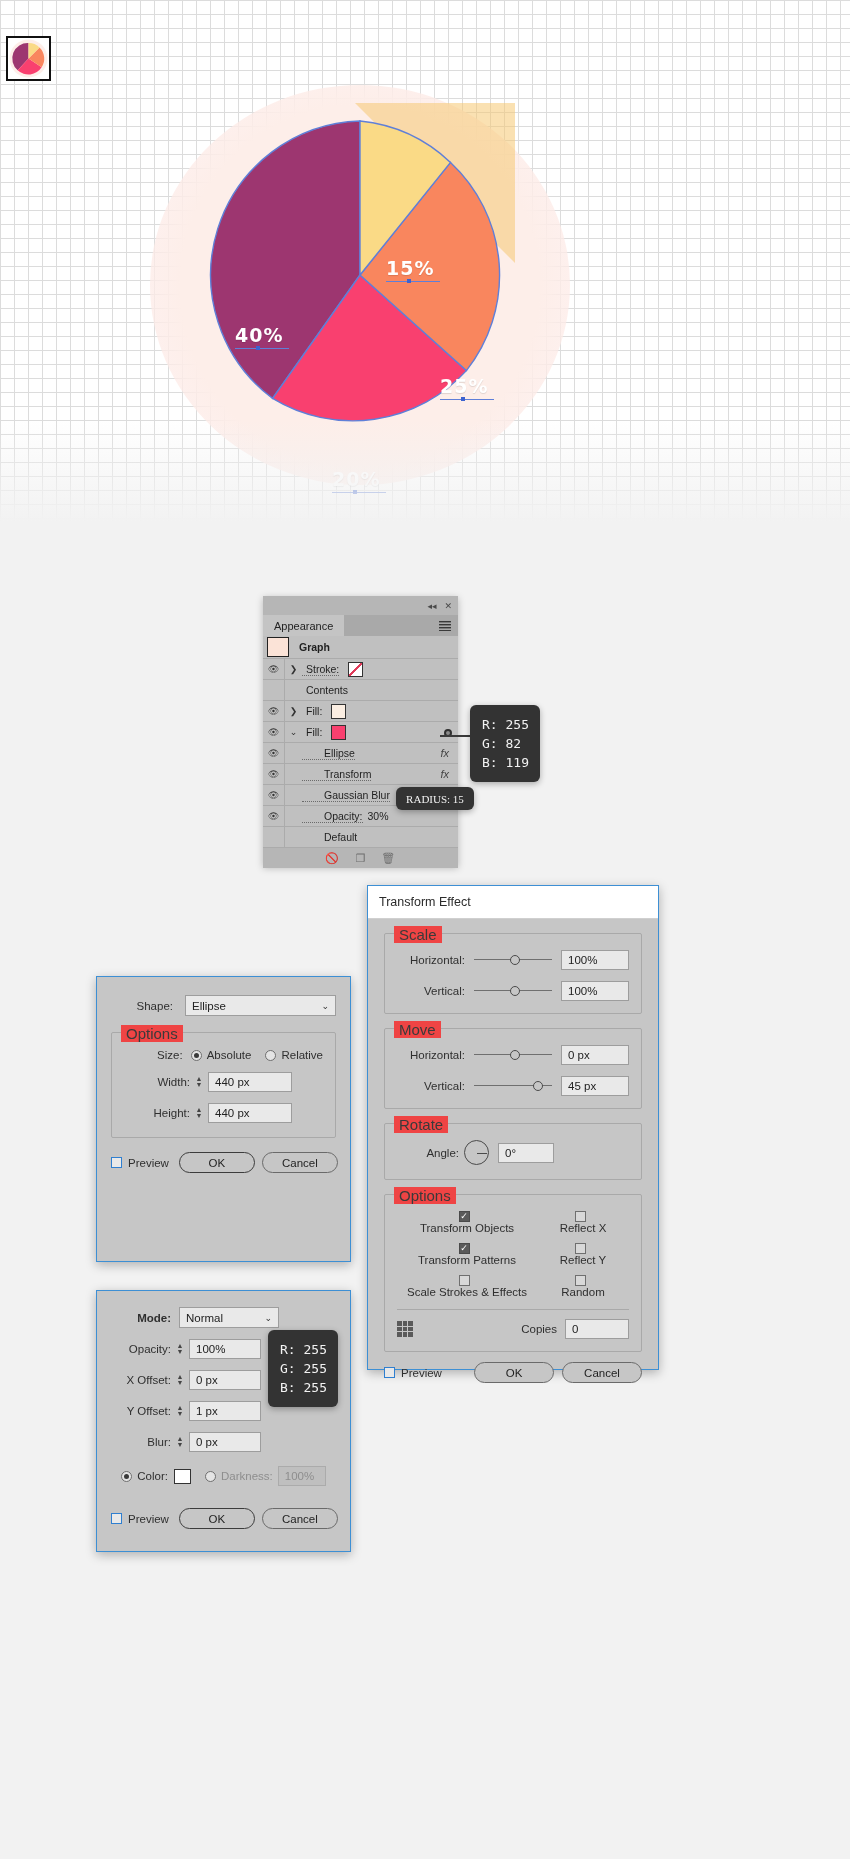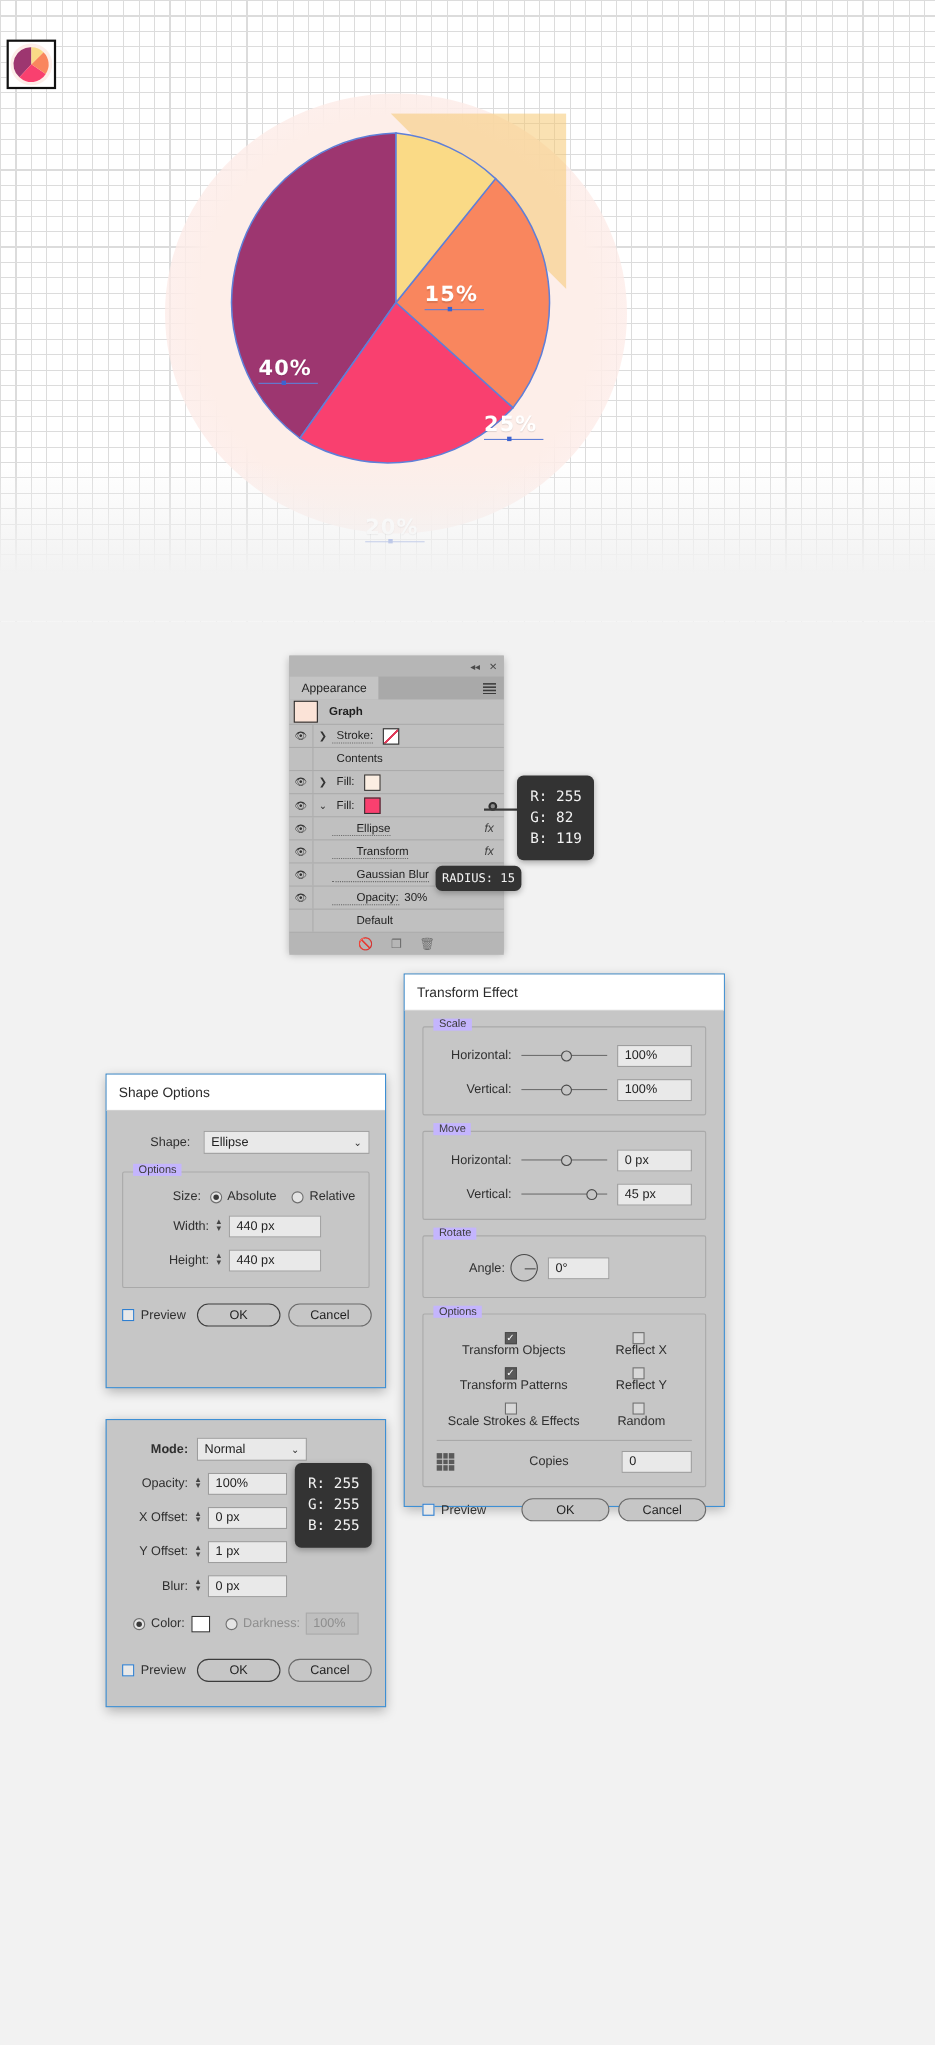--- a/index.html
+++ b/index.html
@@ -74,22 +74,22 @@
   }
   .dlg-body { padding:14px 16px 16px 16px; }
 
   .group {
     border:1px solid #a9a9a9; border-radius:2px;
     margin:0 0 14px 0; padding:16px 12px 12px 12px;
     position:relative;
   }
   .group-title {
     position:absolute; top:-8px; left:9px;
-    background:#c4b5fd; padding:0 5px;
-    font-size:10px; color:#3a3a3a;
+    background:#ef4444; padding:0 5px;
+    font-size:15px; color:#3a3a3a;
   }
 
   .row { display:flex; align-items:center; margin-bottom:11px; }
   .row:last-child { margin-bottom:0; }
   .lbl { font-size:11.5px; color:#2f2f2f; text-align:right; }
 
   .field {
     background:#e9e9e9; border:1px solid #9d9d9d;
     font-size:11.5px; color:#222; padding:3px 6px; height:20px;
     line-height:13px;
@@ -183,21 +183,21 @@
   #tp-thumbs { display:flex; padding:8px 6px 0 6px; gap:7px; }
   .tp-thumb { width:45px; height:45px; border:2px solid #111; background:#fff;
               position:relative; overflow:hidden; }
   .tp-mask { width:45px; height:45px; border:1px solid #8d8d8d; background:#c0c0c0;
              display:flex; align-items:center; justify-content:center; }
   #tp-right { flex:1; }
   #tp-bottom { padding:8px 8px 0 8px; }
 
   
   #transform { left:367px; top:885px; width:292px; height:485px; }
-  #tf-copies { display:flex; align-items:center; margin-top:2px;gap:40px; }
+  #tf-copies { display:flex; align-items:center; margin-top:2px; }
   .dots9 { width:16px; height:16px; display:grid; grid-template-columns:repeat(3,1fr);
            gap:1px; flex:none; }
   .dots9 i { background:#5a5a5a; display:block; }
 
   
   #shapeopts { left:96px; top:976px; width:255px; height:286px; }
   
   #dropshadow { left:96px; top:1290px; width:255px; height:262px; }
 
   .dial { width:25px; height:25px; border-radius:50%; border:1.6px solid #4a4a4a;
@@ -341,21 +341,21 @@
 </div>
 
 <div style="position:absolute; left:440px; top:735px; width:30px; height:2px; background:#3a3a3a;"></div>
 
 <div class="tip" style="left:470px; top:705px; width:70px; padding:10px 0 10px 12px; font-size:13px; line-height:19px;">
   <div class="tip-line">R: 255</div>
   <div class="tip-line">G: 82</div>
   <div class="tip-line">B: 119</div>
 </div>
 
-<div class="tip" style="left:396px; top:787px; width:78px; height:23px; display:flex; align-items:center; justify-content:center; font-size:11px;">RADIUS:  15</div>
+<div class="tip" style="left:396px; top:787px; width:78px; height:23px; display:flex; align-items:center; justify-content:center; font-size:11px;font-family:Liberation Serif, serif;">RADIUS:  15</div>
 
 <div id="transparency">
   <div id="tp-top">
     <div class="select" style="width:82px;">
       <span>Normal</span>
       <span class="caret">⌄</span>
     </div>
     <span class="lbl">Opacity:</span>
     <div class="field" style="width:44px;">30%</div>
     <span class="caret" style="font-size:11px;">❯</span>
@@ -514,21 +514,20 @@
     <div class="footer">
       <span class="cb blue"></span>
       <span class="lbl">Preview</span>
       <div class="btn thin" style="margin-left:auto; border-radius:11px; min-width:80px;">OK</div>
       <div class="btn thin" style="margin-left:8px; border-radius:11px; min-width:80px;">Cancel</div>
     </div>
   </div>
 </div>
 
 <div class="dlg" id="shapeopts">
-  <div class="dlg-title">Shape Options</div>
   <div class="dlg-body" style="padding:18px 14px 14px 14px;">
 
     <div class="row" style="margin-bottom:16px;">
       <span class="lbl" style="width:62px; margin-right:12px;">Shape:</span>
       <div class="select" style="flex:1;">
         <span>Ellipse</span>
         <span class="caret">⌄</span>
       </div>
     </div>
 

